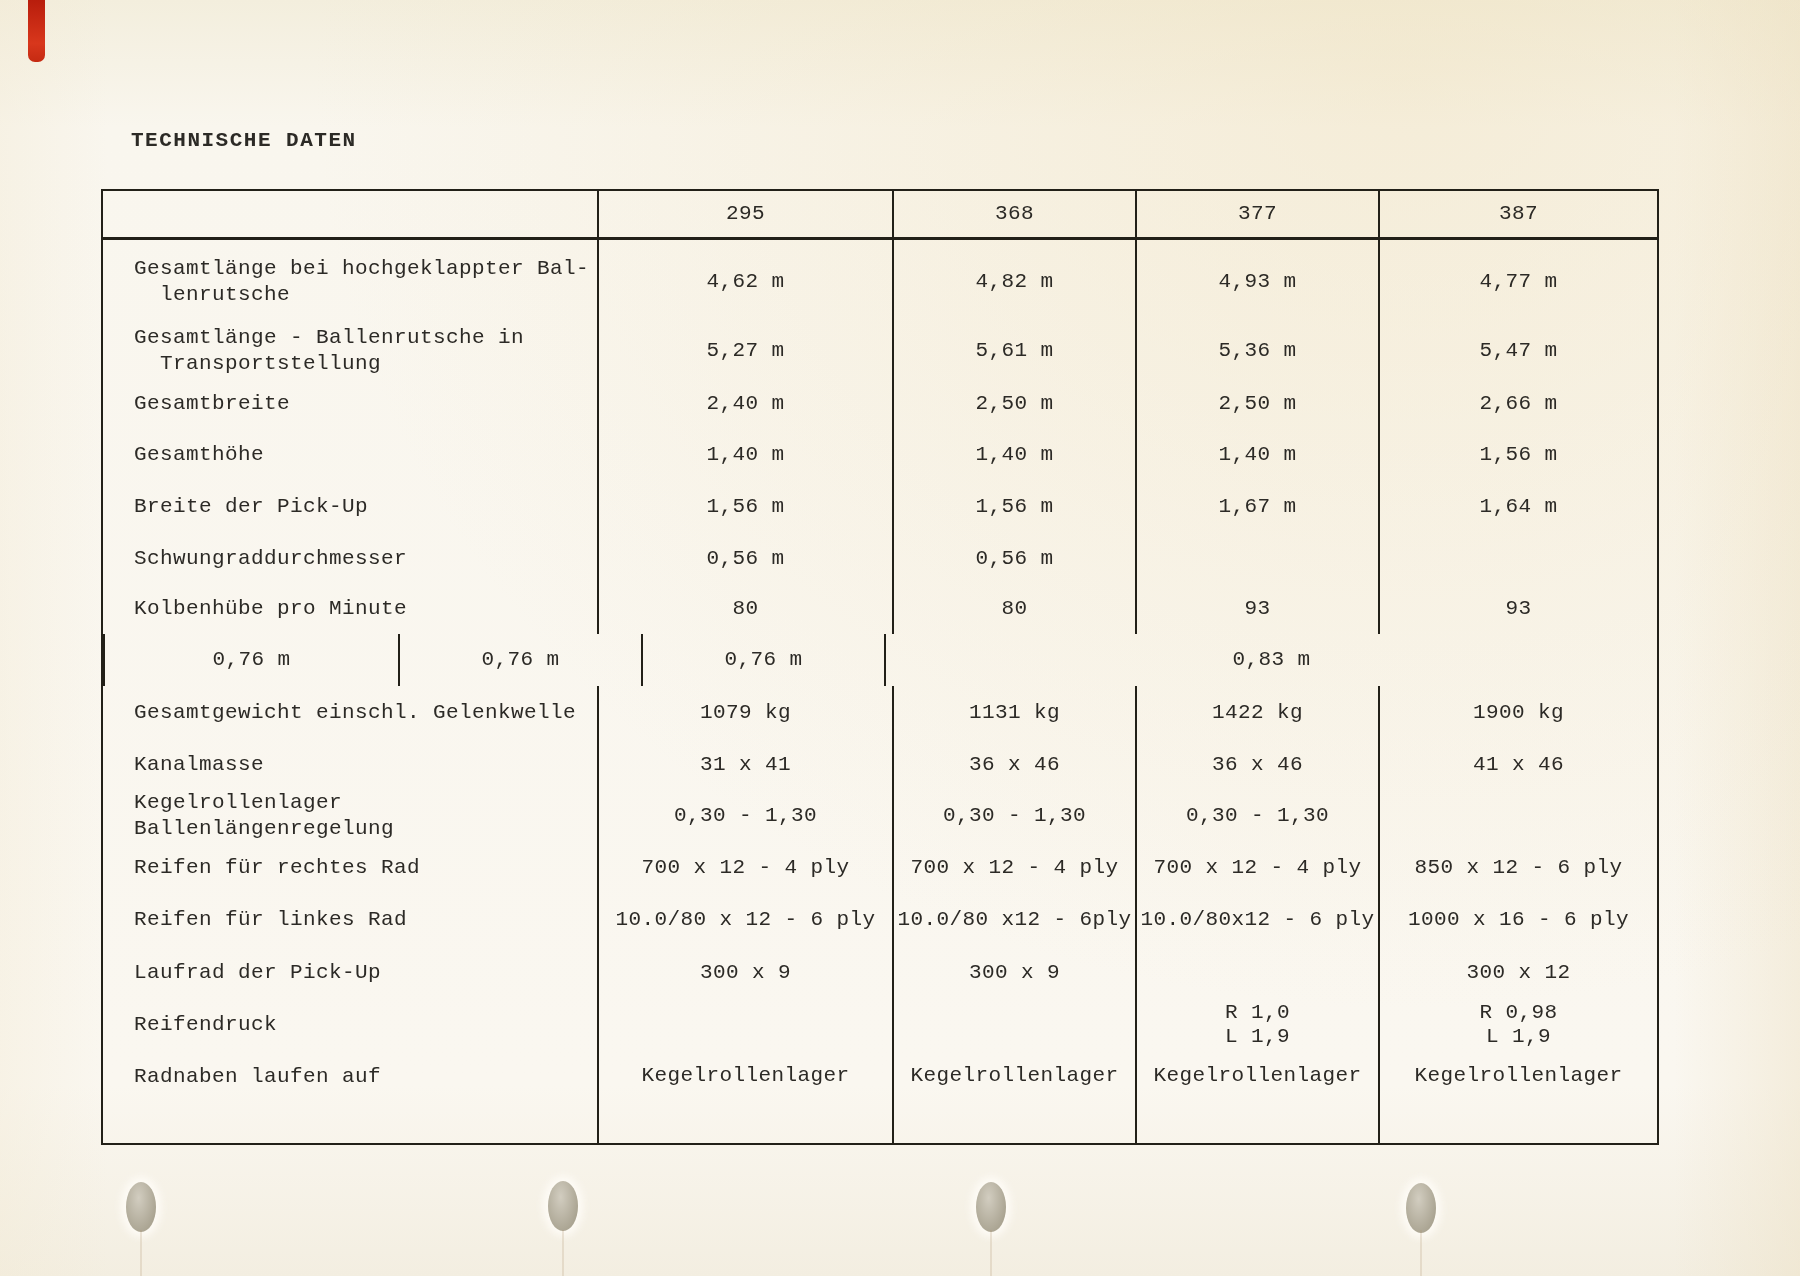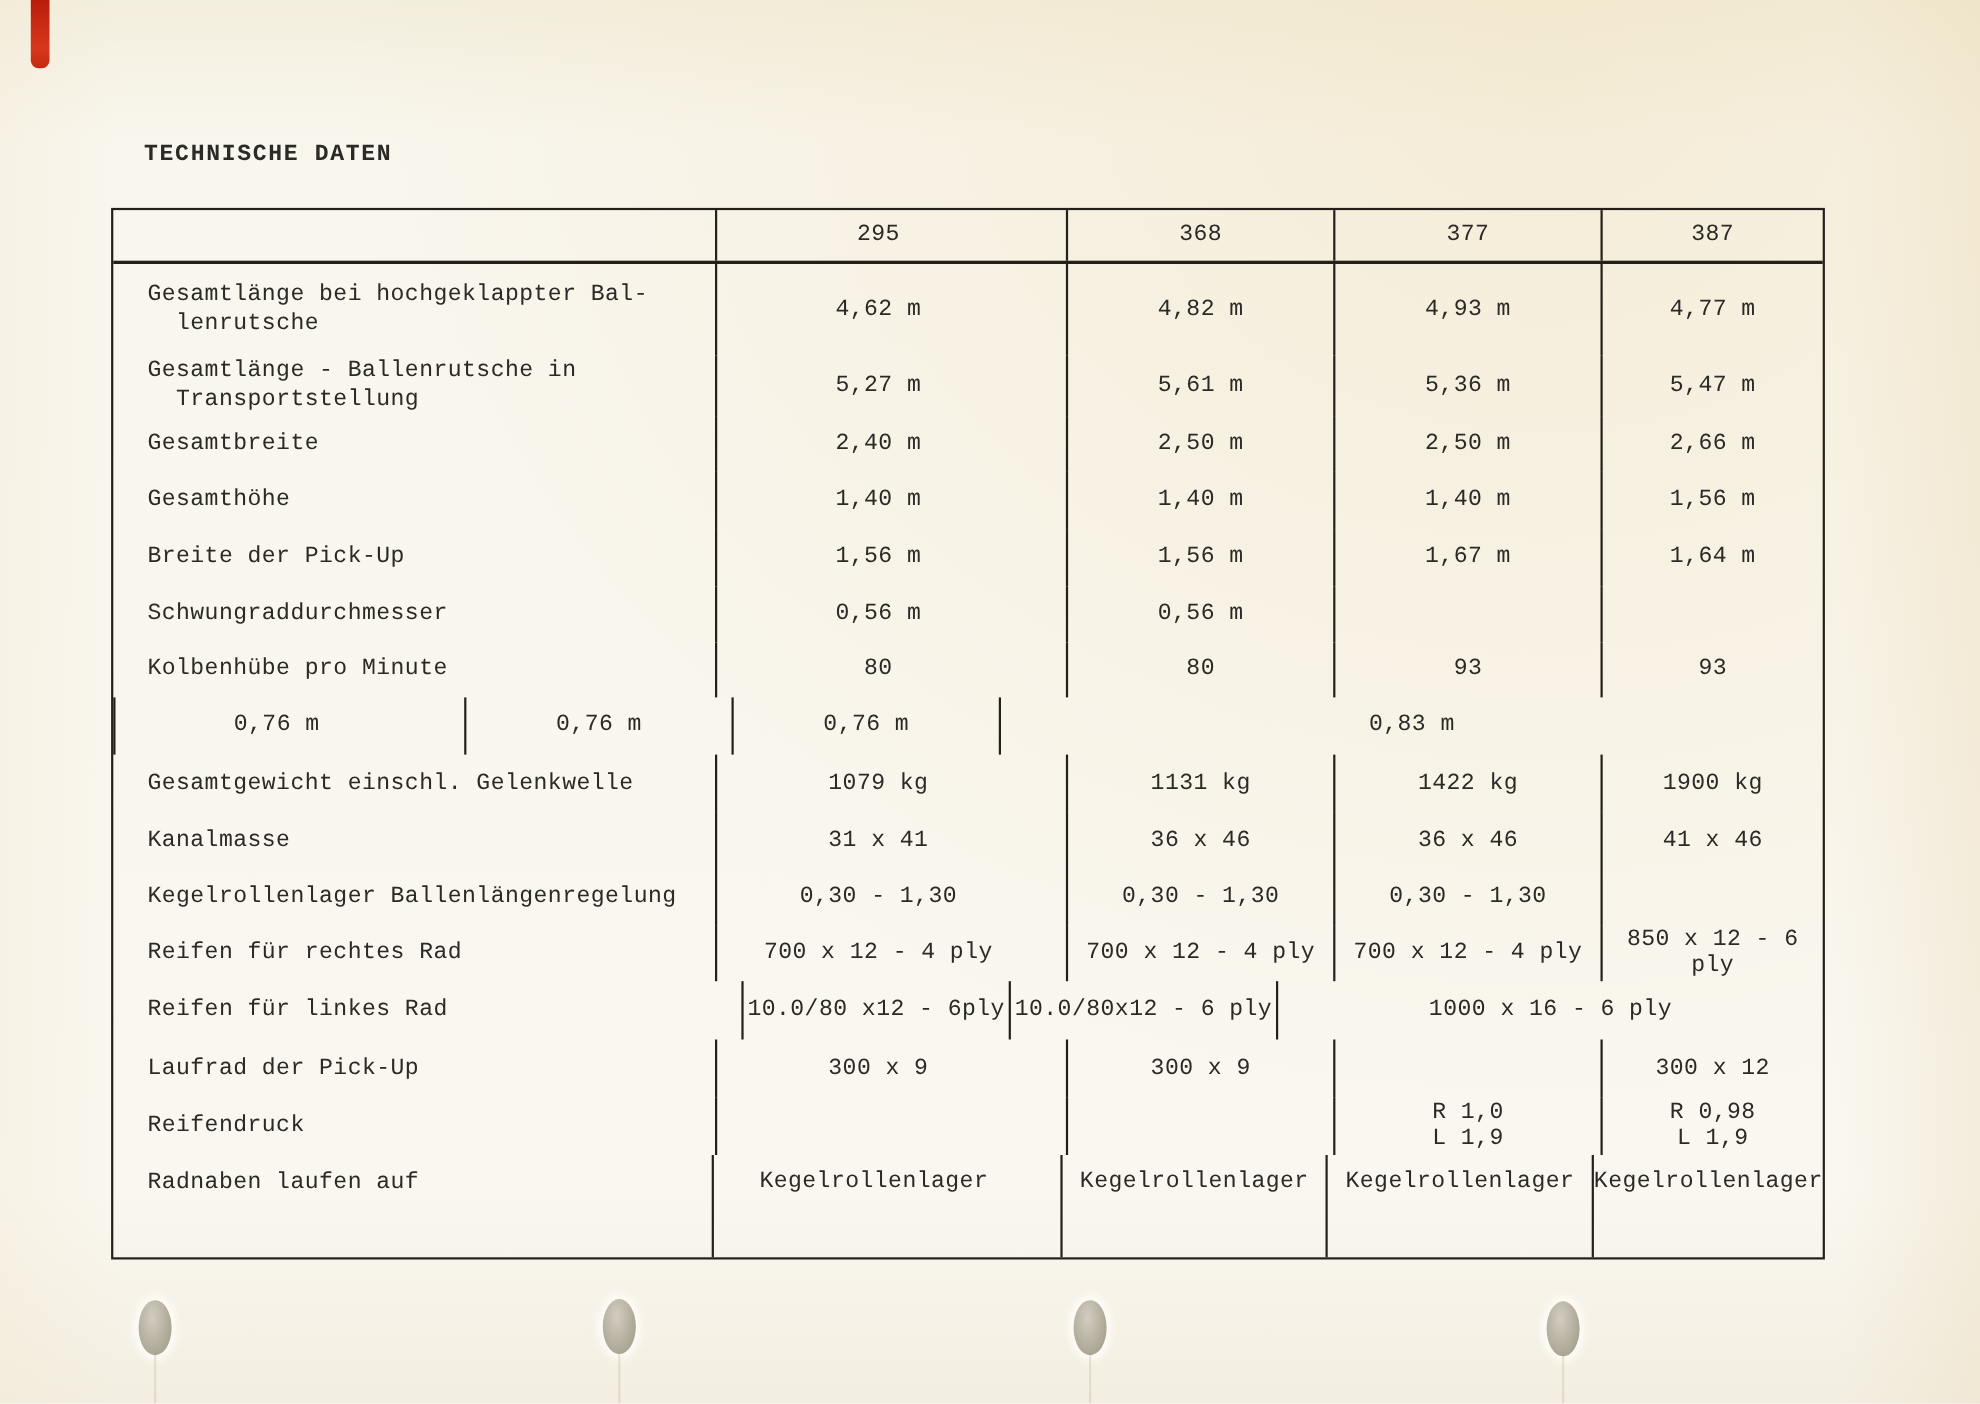--- a/index.html
+++ b/index.html
@@ -30,29 +30,29 @@
     display:flex;flex-direction:column;
     font-size:21px;
   }
   .tr{display:flex;width:100%;}
   .td{
     box-sizing:border-box;height:100%;
     display:flex;align-items:center;
     line-height:26px;letter-spacing:0.4px;
   }
   .td.label{
-    width:547px;padding-left:31px;
+    width:494px;padding-left:31px;
     justify-content:flex-start;text-align:left;white-space:pre-wrap;
   }
   .td.c1,.td.c2,.td.c3,.td.c4{
     justify-content:center;text-align:center;white-space:pre-line;
     border-left:2px solid #222018;line-height:24px;
   }
   .td.c1{width:295px;}
-  .td.c2{width:243px;margin-left:24px;}
+  .td.c2{width:243px;}
   .td.c3{width:243px;}
   .td.c4{flex:1;}
   .tr.head{flex:0 0 46px;border-bottom:3px solid #222018;}
   .h83{flex:0 0 83px;}
   .h56{flex:0 0 56px;}
   .h50{flex:0 0 50px;align-items:flex-end;}
   .h51{flex:0 0 51px;}
   .h52{flex:0 0 52px;}
   .h53{flex:0 0 53px;}
   .rlast{flex:1;}
@@ -178,20 +178,21 @@
     <div class="tr h51">
       <div class="td label">Reifen für rechtes Rad</div>
       <div class="td c1">700 x 12 - 4 ply</div>
       <div class="td c2">700 x 12 - 4 ply</div>
       <div class="td c3">700 x 12 - 4 ply</div>
       <div class="td c4">850 x 12 - 6 ply</div>
     </div>
 
     <div class="tr h53">
       <div class="td label">Reifen für linkes Rad</div>
+      <div class="td c1">10.0/80 x 12 - 6 ply</div>
       <div class="td c2">10.0/80 x12 - 6ply</div>
       <div class="td c3">10.0/80x12 - 6 ply</div>
       <div class="td c4">1000 x 16 - 6 ply</div>
     </div>
 
     <div class="tr h53">
       <div class="td label">Laufrad der Pick-Up</div>
       <div class="td c1">300 x 9</div>
       <div class="td c2">300 x 9</div>
       <div class="td c3"></div>

